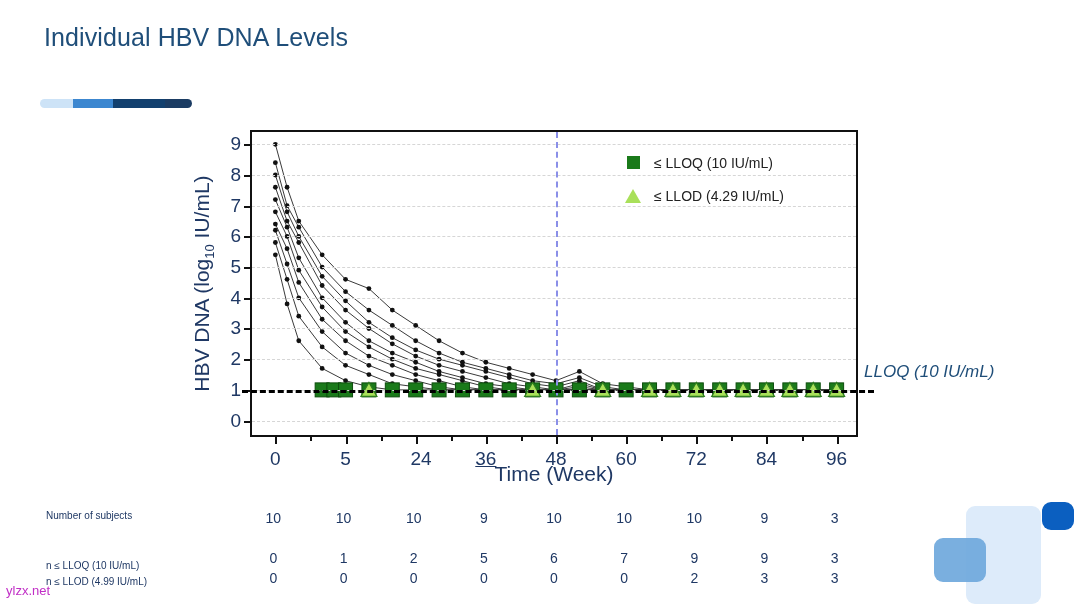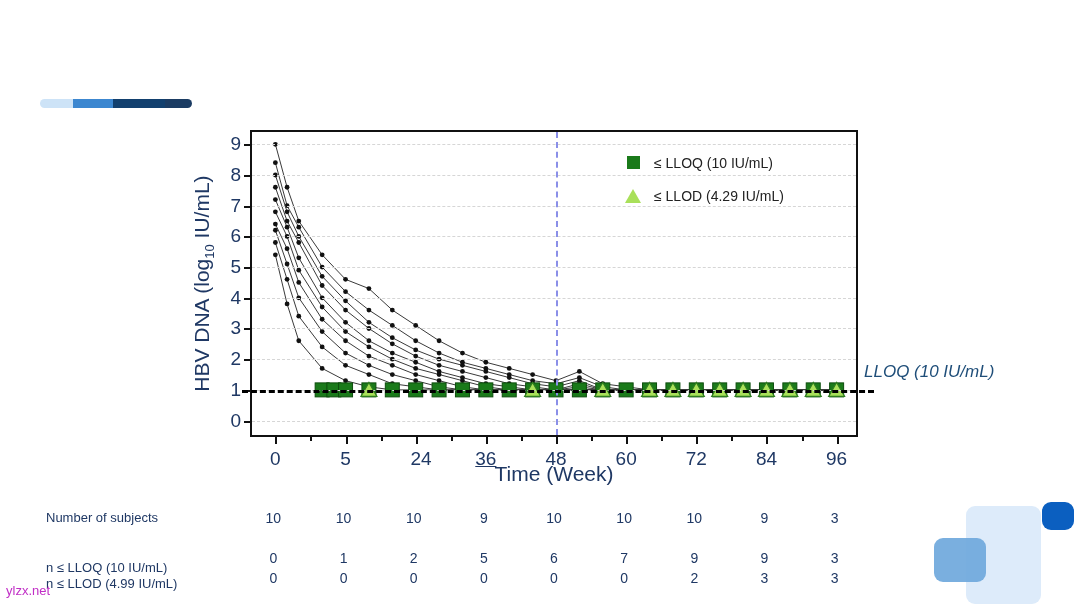--- a/index.html
+++ b/index.html
@@ -226,37 +226,38 @@
   #data-table {
     position: absolute;
     left: 0;
     top: 498px;
     width: 1080px;
     height: 100px;
   }
   .tbl-row-label {
     position: absolute;
     left: 46px;
-    font-size: 13px;
+    font-size: 10px;
     color: #1F3864;
     white-space: nowrap;
   }
   .tbl-cell {
     position: absolute;
     transform: translateX(-50%);
     font-size: 14px;
     color: #1F3864;
     text-align: center;
     white-space: nowrap;
   }
 </style>
 </head>
 <body>
 
 <div id="title-block">
+  <div class="title-line">Individual HBV DNA Levels</div>
 </div>
 <div id="accent-bar">
     <i style="background: rgb(205, 227, 247); width: 22%;"></i>
     <i style="background: rgb(60, 135, 208); width: 26%;"></i>
     <i style="background: rgb(18, 64, 110); width: 34%;"></i>
     <i style="background: rgb(27, 60, 99); width: 18%;"></i>
   </div>
 
 <div id="chart-area">
 

